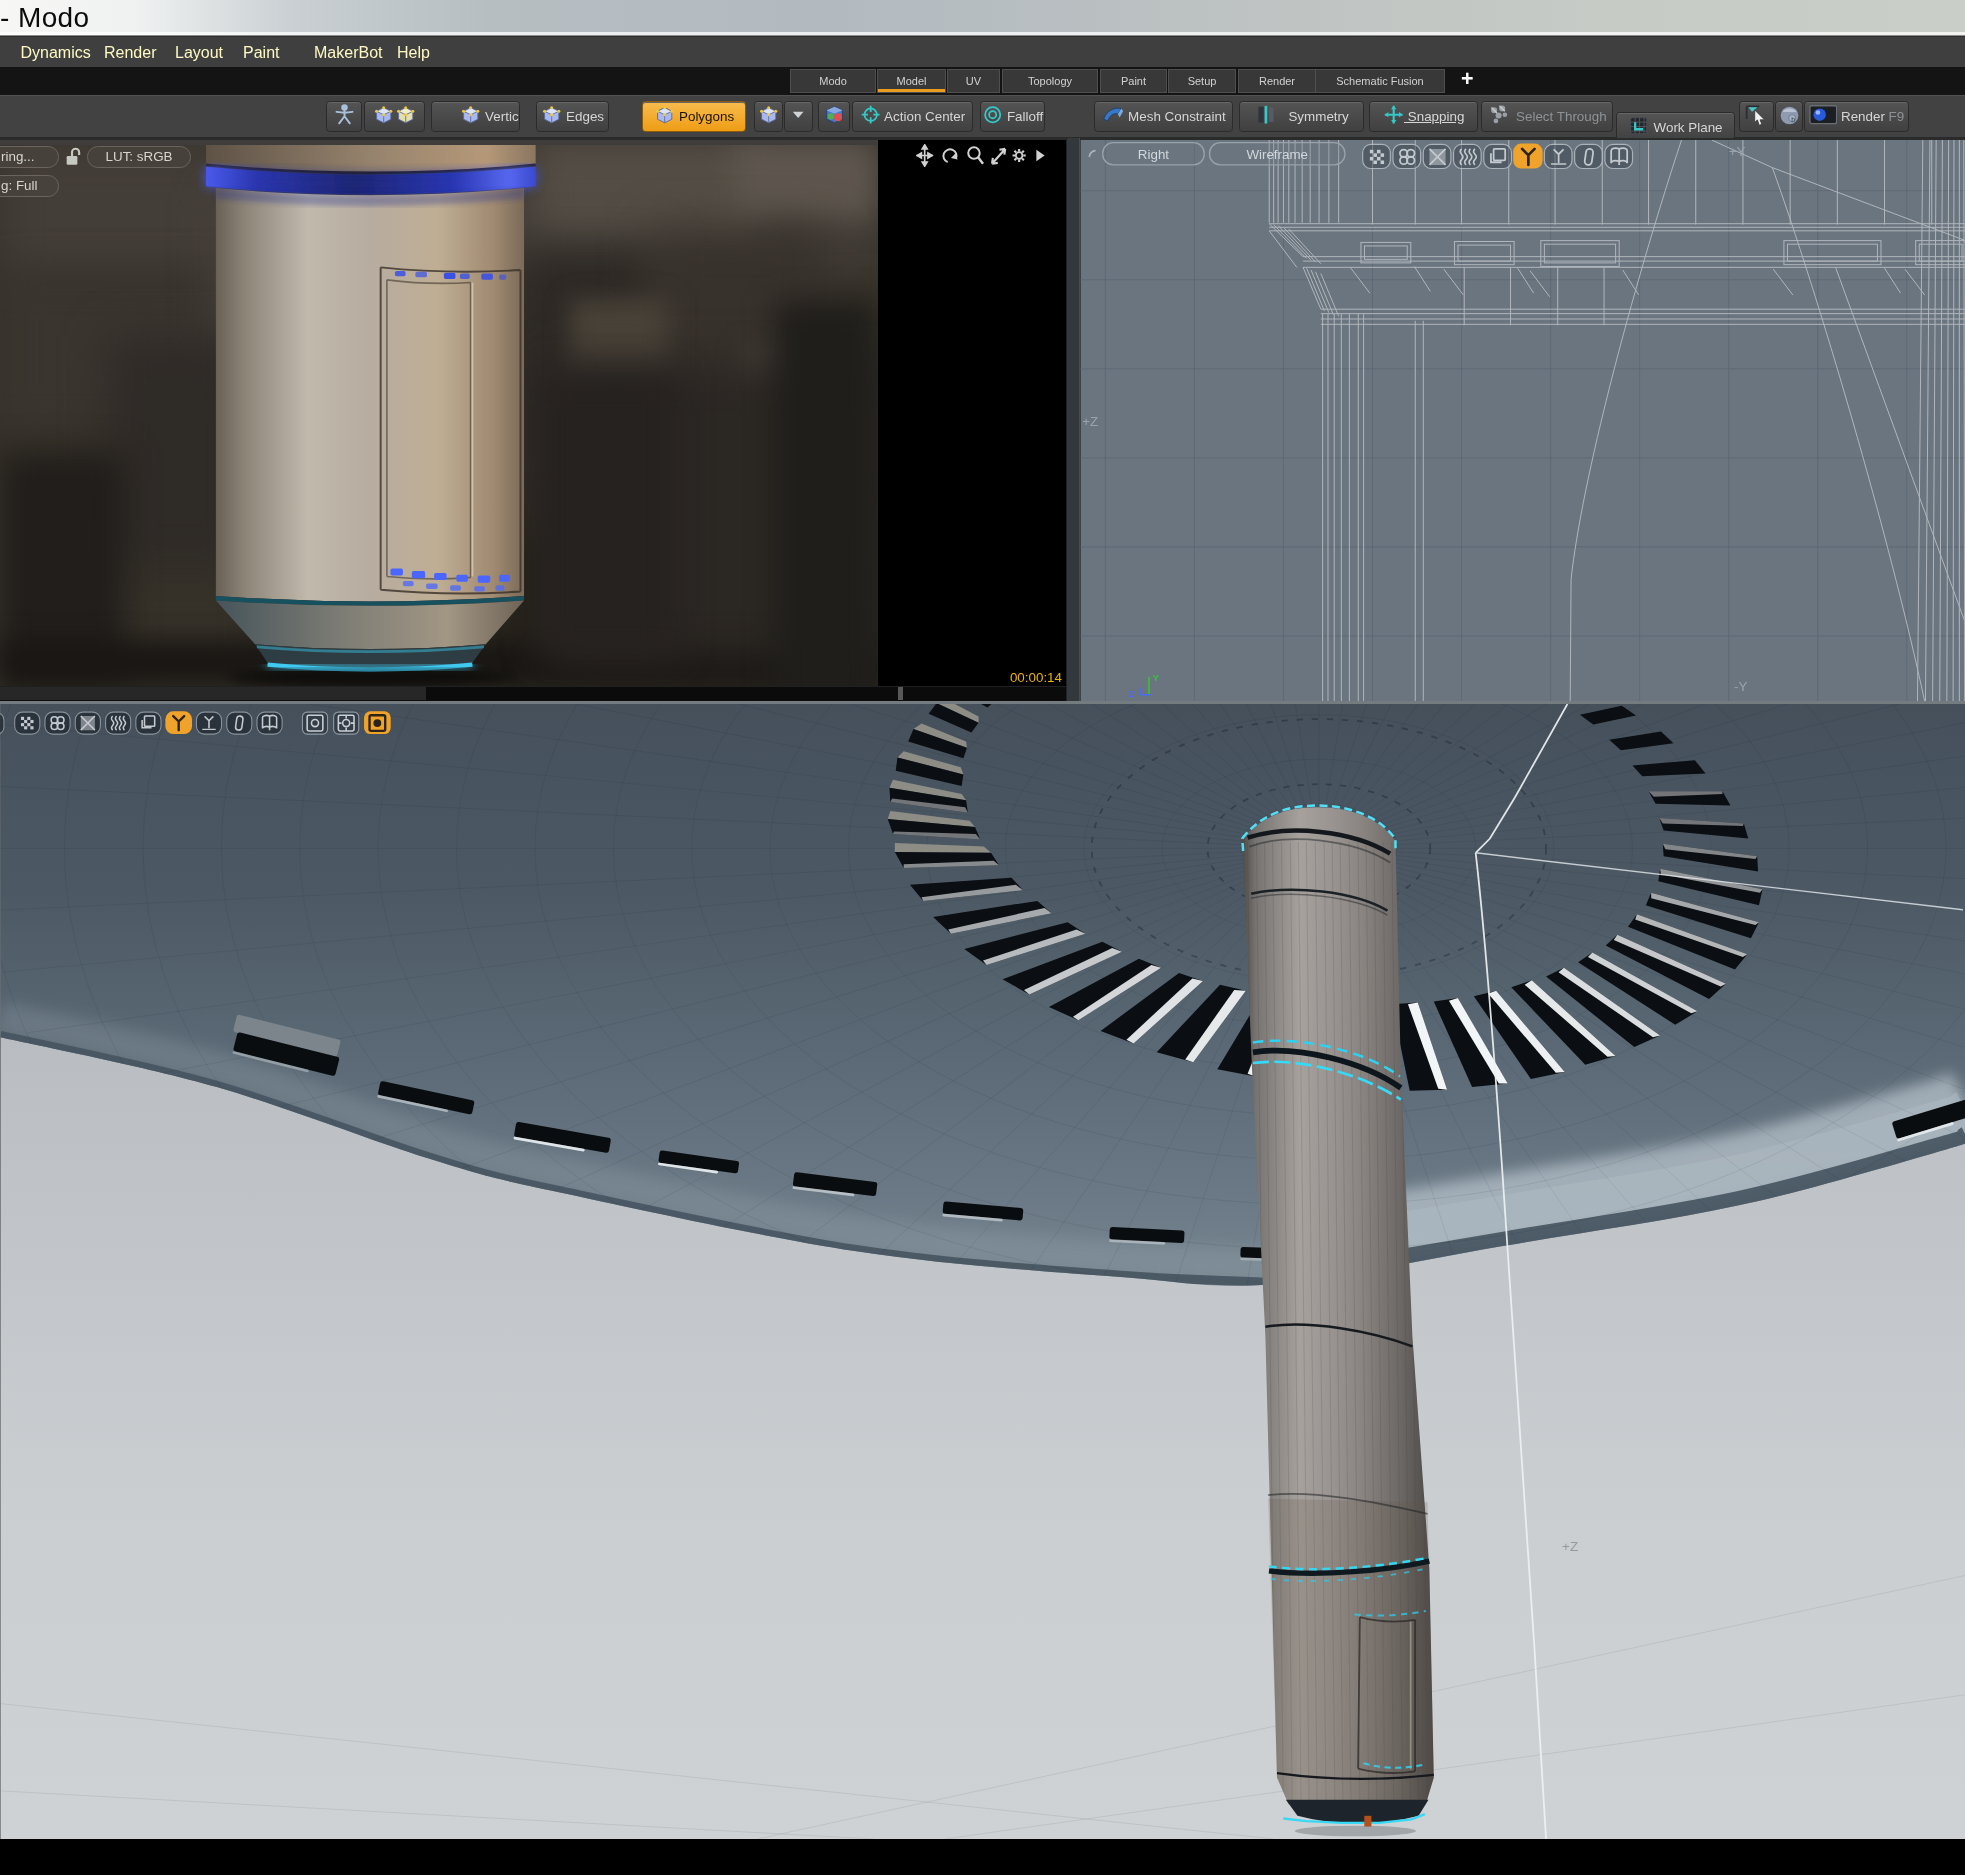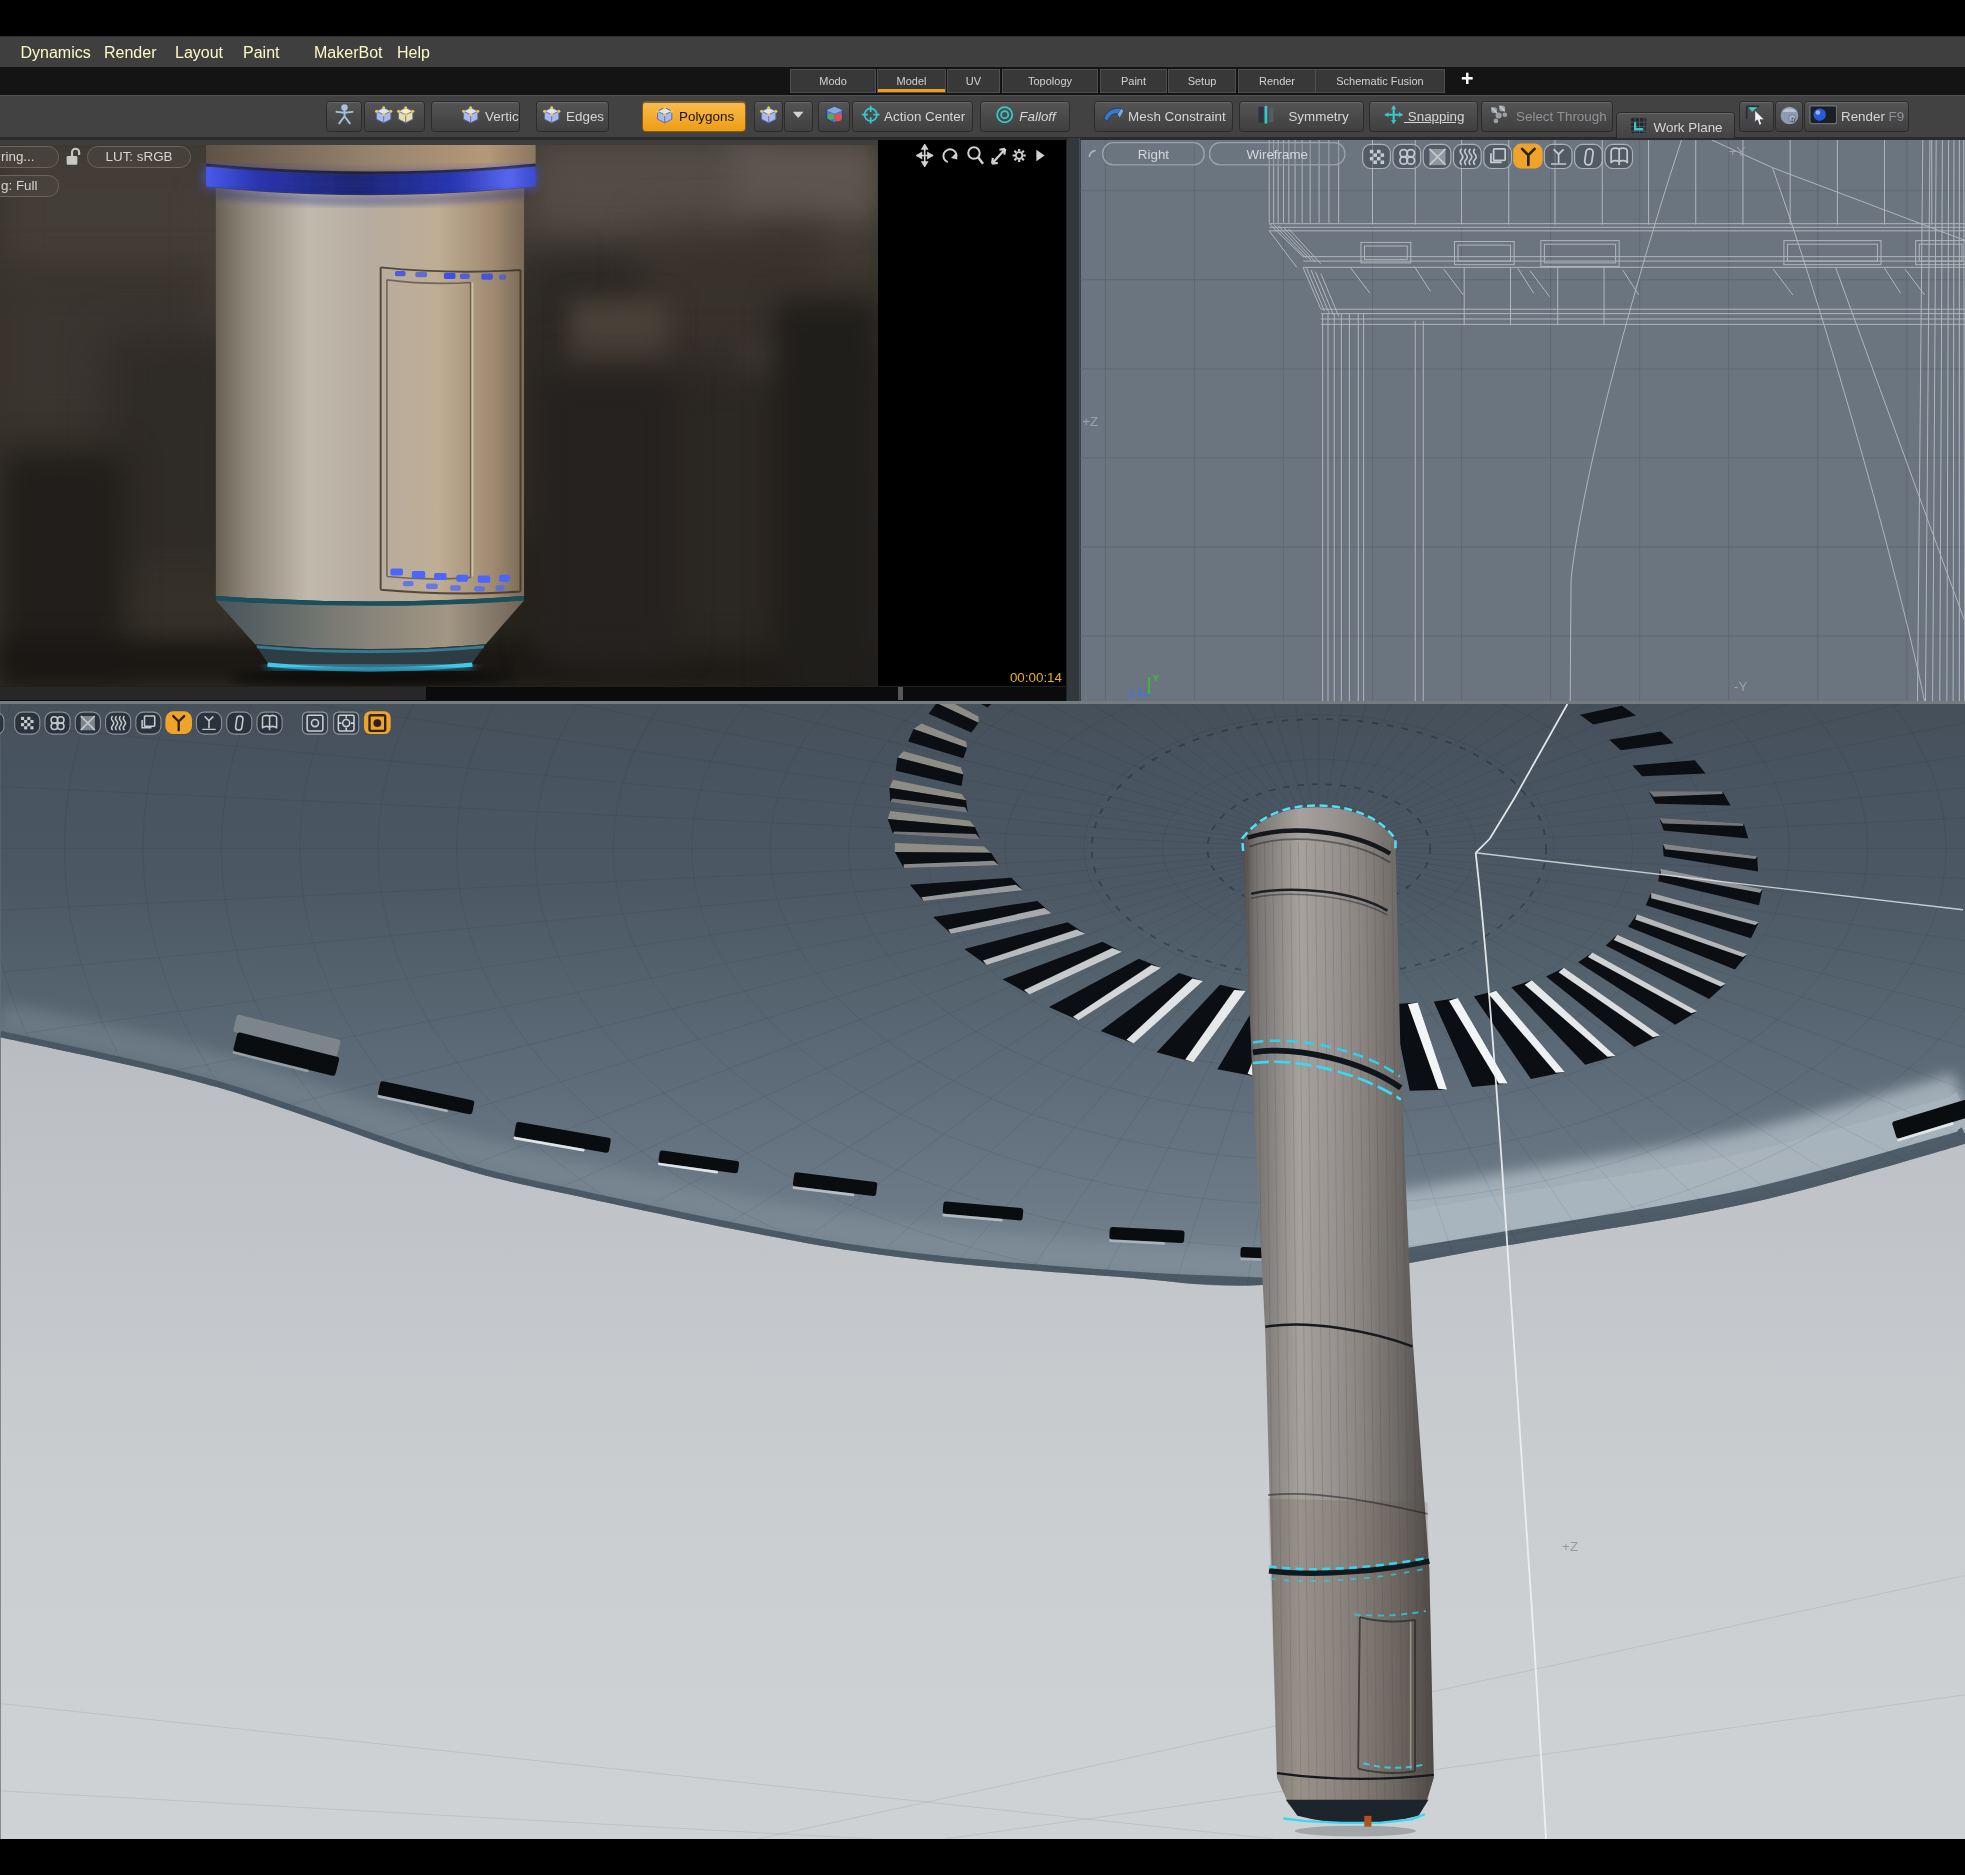--- a/index.html
+++ b/index.html
@@ -27,20 +27,23 @@
 .pill{position:absolute;height:22px;background:rgba(72,66,60,0.92);border:0.9px solid #6a645c;
  border-radius:10.7px;color:#d8d6d0;font-size:13.4px;line-height:20.5px;padding-left:30px}
 #tstrip{position:absolute;left:0;top:686px;width:1066px;height:15px;background:#0b0b0b;border-top:1.8px solid #202020}
 #split{position:absolute;left:1066px;top:138px;width:14.3px;height:563px;background:#33383c;
  border-left:1.8px solid #202428;border-right:0.9px solid #464c52}
 #vpsep{position:absolute;left:0;top:701px;width:1966px;height:2.7px;background:#757c80}
 #status{position:absolute;left:0;top:1839px;width:1966px;height:37px;background:#414141;border-top:1.8px solid #797f83;
  color:#9a9a9a;font-size:13.4px}
 </style></head><body>
 <div id="page">
+    <div id="title">
+      <span id="mtext">- Modo</span>
+    </div>
     <div id="menu">
       <span style="position:absolute;left:20.5px;top:7.1px">Dynamics</span>
       <span style="position:absolute;left:104px;top:7.1px">Render</span>
       <span style="position:absolute;left:175px;top:7.1px">Layout</span>
       <span style="position:absolute;left:243px;top:7.1px">Paint</span>
       <span style="position:absolute;left:314px;top:7.1px">MakerBot</span>
       <span style="position:absolute;left:397px;top:7.1px">Help</span>
     </div>
     <div id="tabs">
       <div class="tab" style="left:790px;width:86px">Modo</div>
@@ -119,21 +122,21 @@
       <div class="tbtn" style="left:818px;width:32px;"><svg width="23" height="21.4" viewBox="0 0 26 24" style="vertical-align:-5.3px">
           <path d="M4,7 L13,3 L22,7 L22,17 L13,21 L4,17 Z" fill="#4a78c8" stroke="#28406a"></path>
           <path d="M4,7 L13,11 L22,7 L13,3 Z" fill="#88a8e0"></path>
           <circle cx="17" cy="15" r="4.5" fill="#e05050"></circle>
           <circle cx="9" cy="14" r="3.5" fill="#50b050"></circle>
         </svg></div>
       <div class="tbtn" style="left:852px;width:121px;"><svg width="21.4" height="21.4" viewBox="0 0 24 24" style="vertical-align:-5.3px">
           <circle cx="12" cy="12" r="7" fill="none" stroke="#35c8c8" stroke-width="2"></circle>
           <path d="M12,2 V9 M12,15 V22 M2,12 H9 M15,12 H22" stroke="#35c8c8" stroke-width="2"></path>
         </svg> Action Center</div>
-      <div class="tbtn" style="left:980px;width:90px;font-style:italic;"><svg width="21.4" height="21.4" viewBox="0 0 24 24" style="vertical-align:-5.3px">
+      <div class="tbtn" style="left:980px;width:65px;"><svg width="21.4" height="21.4" viewBox="0 0 24 24" style="vertical-align:-5.3px">
           <circle cx="12" cy="12" r="8.5" fill="none" stroke="#35c8c8" stroke-width="2"></circle>
           <circle cx="12" cy="12" r="4" fill="none" stroke="#35c8c8" stroke-width="2"></circle>
         </svg> Falloff</div>
       <div class="tbtn" style="left:1094px;width:139px;"><svg width="23" height="19.6" viewBox="0 0 26 22" style="vertical-align:-4.5px">
           <path d="M3,16 C6,6 16,2 23,4 L19,10 C14,9 9,12 8,18 Z" fill="#3878c8" stroke="#1c3c6a" stroke-width="1"></path>
           <path d="M23,4 L19,10 L21,14 L25,7 Z" fill="#7aaade"></path>
         </svg> Mesh Constraint</div>
       <div class="tbtn" style="left:1239px;width:125px;"><svg width="23" height="21.4" viewBox="0 0 26 24" style="vertical-align:-5.3px">
           <rect x="5" y="3" width="6" height="18" fill="#30343a"></rect>
           <rect x="12" y="2" width="3" height="20" fill="#35c8c8"></rect>

